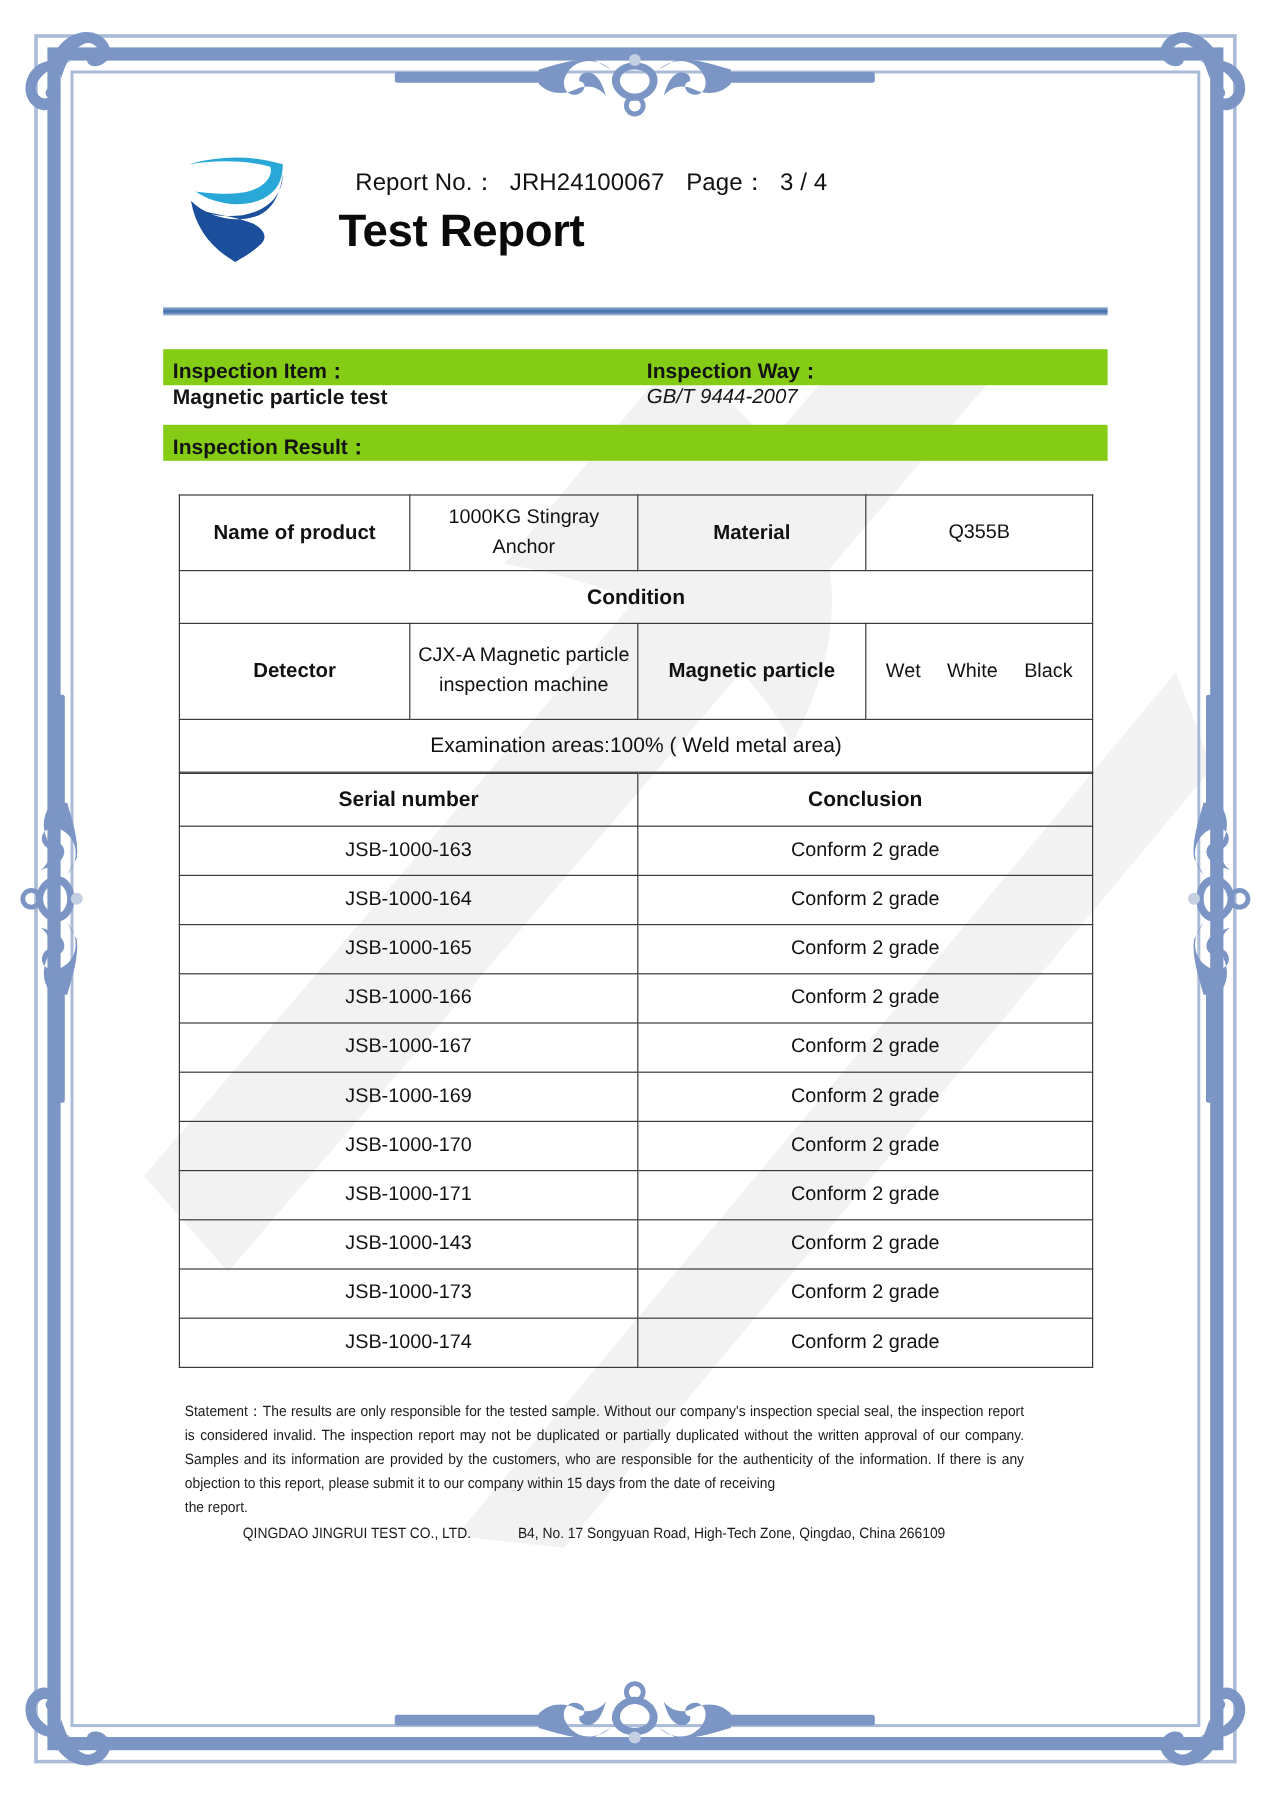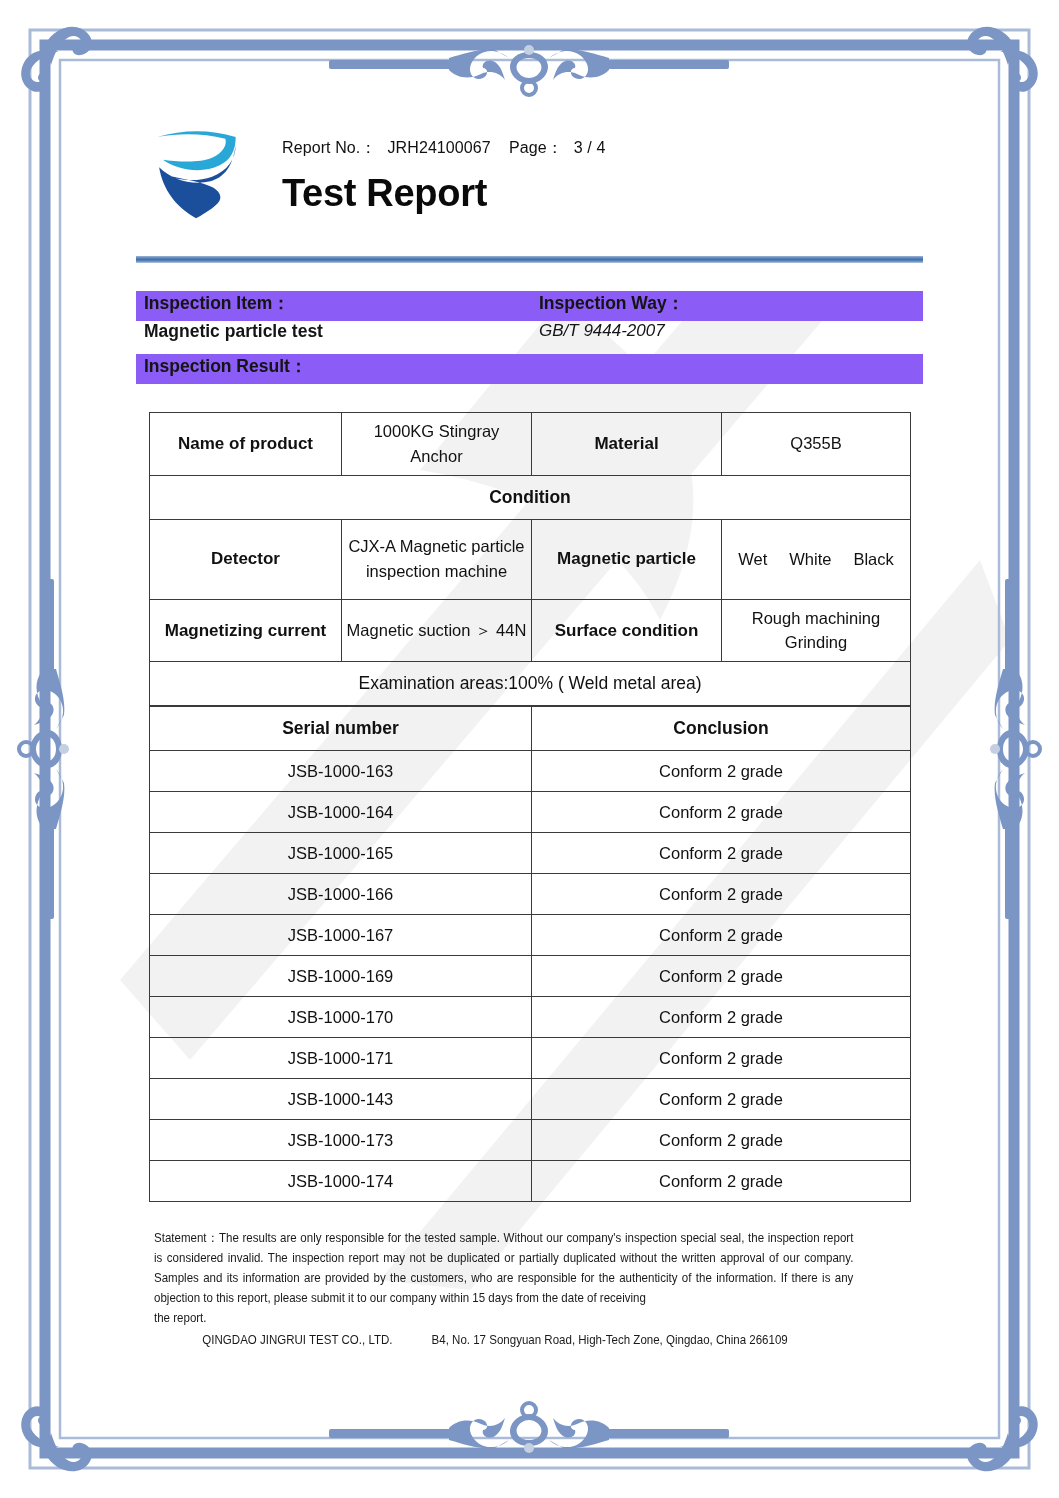--- a/index.html
+++ b/index.html
@@ -51,23 +51,23 @@
   }
   .logo {
     position: absolute;
     left: 8px;
     top: 8px;
     width: 104px;
     height: 106px;
   }
   .report-line {
     position: absolute;
-    left: 146px;
+    left: 160px;
     top: 28px;
-    font-size: 16px;
+    font-size: 20px;
     color: #111;
     letter-spacing: 0.1px;
     white-space: pre;
   }
   .report-line .gap-sm { display: inline-block; width: 11px; }
   .report-line .gap-md { display: inline-block; width: 18px; }
   .doc-title {
     position: absolute;
     left: 146px;
     top: 62px;
@@ -84,24 +84,24 @@
     background: linear-gradient(to bottom,
       #9fb5d6 0%, #5d86bd 28%, #3f6ea8 55%, #7e9dc8 82%, #b9c9e0 100%);
   }
 
   
   .bands {
     margin-top: 28px;
     width: 787px;
   }
   .band {
-    background: #8b5cf6;
+    background: #84cc16;
     height: 30px;
     display: flex;
-    align-items: flex-start;
+    align-items: flex-end;
     padding-left: 8px;
   }
   .band-white {
     background: transparent;
     height: 33px;
     display: flex;
     align-items: flex-start;
     padding-left: 8px;
   }
   .band .c1, .band-white .c1 { width: 395px; }
@@ -311,26 +311,20 @@
           <td class="h" colspan="4">Condition</td>
         </tr>
         <tr class="r-det">
           <td class="b">Detector</td>
           <td>CJX-A Magnetic particle inspection machine</td>
           <td class="b">Magnetic particle</td>
           <td class="spaced">
             <span>Wet</span><span class="sp"></span><span>White</span><span class="sp"></span><span>Black</span>
           </td>
         </tr>
-        <tr class="r-mag">
-          <td class="b">Magnetizing current</td>
-          <td>Magnetic suction ＞ 44N</td>
-          <td class="b">Surface condition</td>
-          <td>Rough machining Grinding</td>
-        </tr>
         <tr class="r-exam">
           <td colspan="4">Examination areas:100% ( Weld metal area)</td>
         </tr>
       </tbody>
     </table>
 
     <table class="tbl" style="margin-top:0">
       <colgroup>
           <col style="width:382px">
           <col style="width:379px">

